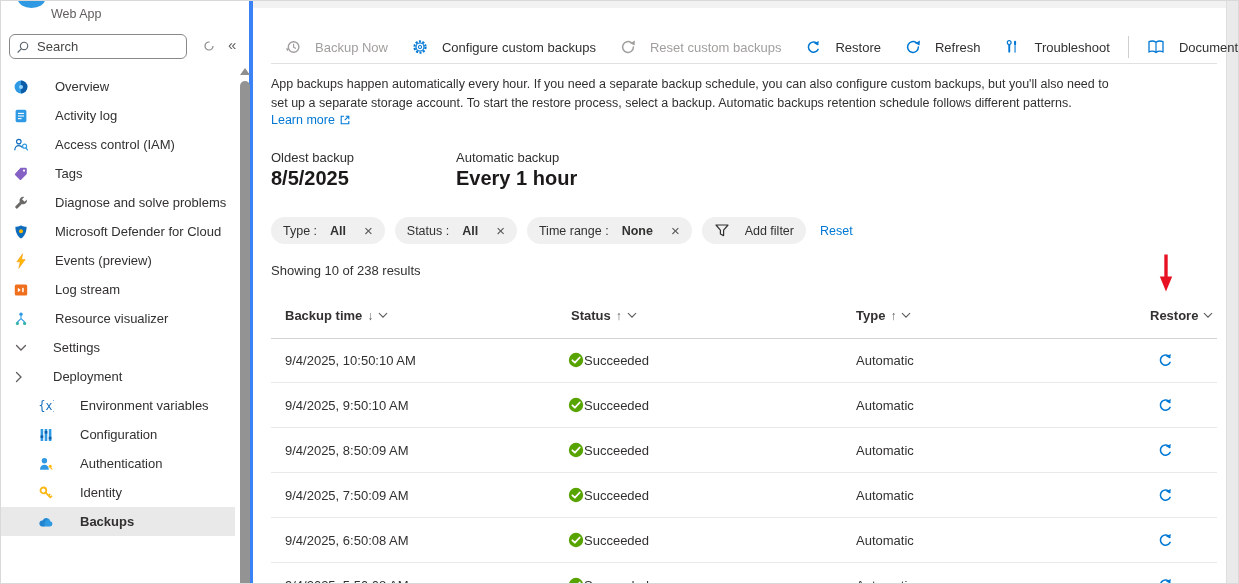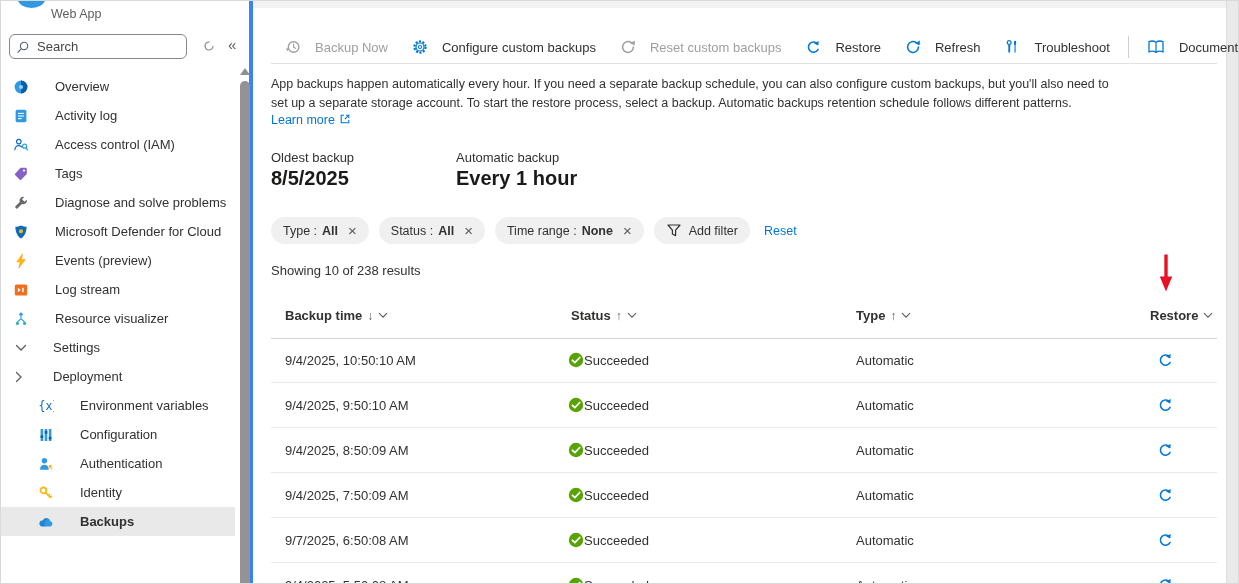--- a/index.html
+++ b/index.html
@@ -36,27 +36,27 @@
   .toolbar{position:absolute;left:272px;top:30px;height:32px;display:flex;align-items:center}
   .tb-item{display:flex;align-items:center;gap:14px;padding:0 12px;height:32px;font-size:13px;color:#323130;background:none;border:none;font-family:inherit;cursor:pointer;white-space:nowrap}
   .tb-item .ti{display:flex;color:#0078d4}
   .tb-item.disabled{color:#a19f9d;cursor:default}
   .tb-item.disabled .ti{color:#a19f9d}
   .tb-sep{width:1px;height:22px;background:#d1cfcd;margin:0 6px}
   .toolbar-border{position:absolute;left:270px;top:62px;width:946px;height:1px;background:#e3e1df}
 
   .desc{position:absolute;left:270px;top:74px;width:960px;font-size:12.5px;line-height:19px;color:#323130}
   .desc div{white-space:nowrap;overflow:hidden}
-  .learn{position:absolute;left:270px;top:112px;font-size:12.5px;color:#0078d4;display:flex;gap:4px;cursor:pointer;text-decoration:none}
+  .learn{position:absolute;left:270px;top:112px;font-size:12.5px;color:#0078d4;display:flex;align-items:center;gap:4px;cursor:pointer;text-decoration:none}
 
   .stat-label{position:absolute;top:149px;font-size:13px;color:#323130;white-space:nowrap}
   .stat-value{position:absolute;top:166px;font-size:20px;font-weight:700;color:#1b1a19;white-space:nowrap}
 
   .pills{position:absolute;left:270px;top:216px;display:flex;align-items:center;gap:10px}
-  .pill{height:27px;border-radius:14px;background:#f0f0f0;border:none;display:flex;align-items:center;padding:0 12px;font-size:12.5px;color:#323130;gap:5px;font-family:inherit;cursor:pointer;white-space:nowrap}
+  .pill{height:27px;border-radius:14px;background:#f0f0f0;border:none;display:flex;align-items:center;padding:0 12px;font-size:12.5px;color:#323130;gap:13px;font-family:inherit;cursor:pointer;white-space:nowrap}
   .pill b{font-weight:700}
   .pill .x{color:#58595b;font-size:15px;margin-left:5px;line-height:1;cursor:pointer}
   .pill .fi{display:flex;color:#323130;margin-right:2px}
   .reset-link{color:#0078d4;font-size:12.5px;margin-left:4px;cursor:pointer;background:none;border:none;font-family:inherit;padding:0}
 
   .results{position:absolute;left:270px;top:262px;font-size:13px;color:#323130}
 
   .thead{position:absolute;left:270px;top:295px;width:946px;height:42px;border-bottom:1px solid #d6d4d2}
   .th{position:absolute;top:12px;display:flex;align-items:center;gap:5px;font-size:13px;font-weight:700;color:#323130;cursor:pointer;white-space:nowrap}
   .th .sort{font-weight:400;color:#605e5c;font-size:12px}
@@ -568,21 +568,21 @@
         <span>Succeeded</span>
       </span>
       <span class="cell c-type">Automatic</span>
       <button class="cell c-restore">
           <svg class="i16">
             <use href="#sym-restore"></use>
           </svg>
         </button>
     </div>
     <div class="trow">
-      <span class="cell c-time">9/7/2025, 6:50:08 AM</span>
+      <span class="cell c-time">9/4/2025, 6:50:08 AM</span>
       <span class="cell c-status">
         <svg class="i16">
             <use href="#sym-check"></use>
           </svg>
         <span>Succeeded</span>
       </span>
       <span class="cell c-type">Automatic</span>
       <button class="cell c-restore">
           <svg class="i16">
             <use href="#sym-restore"></use>

